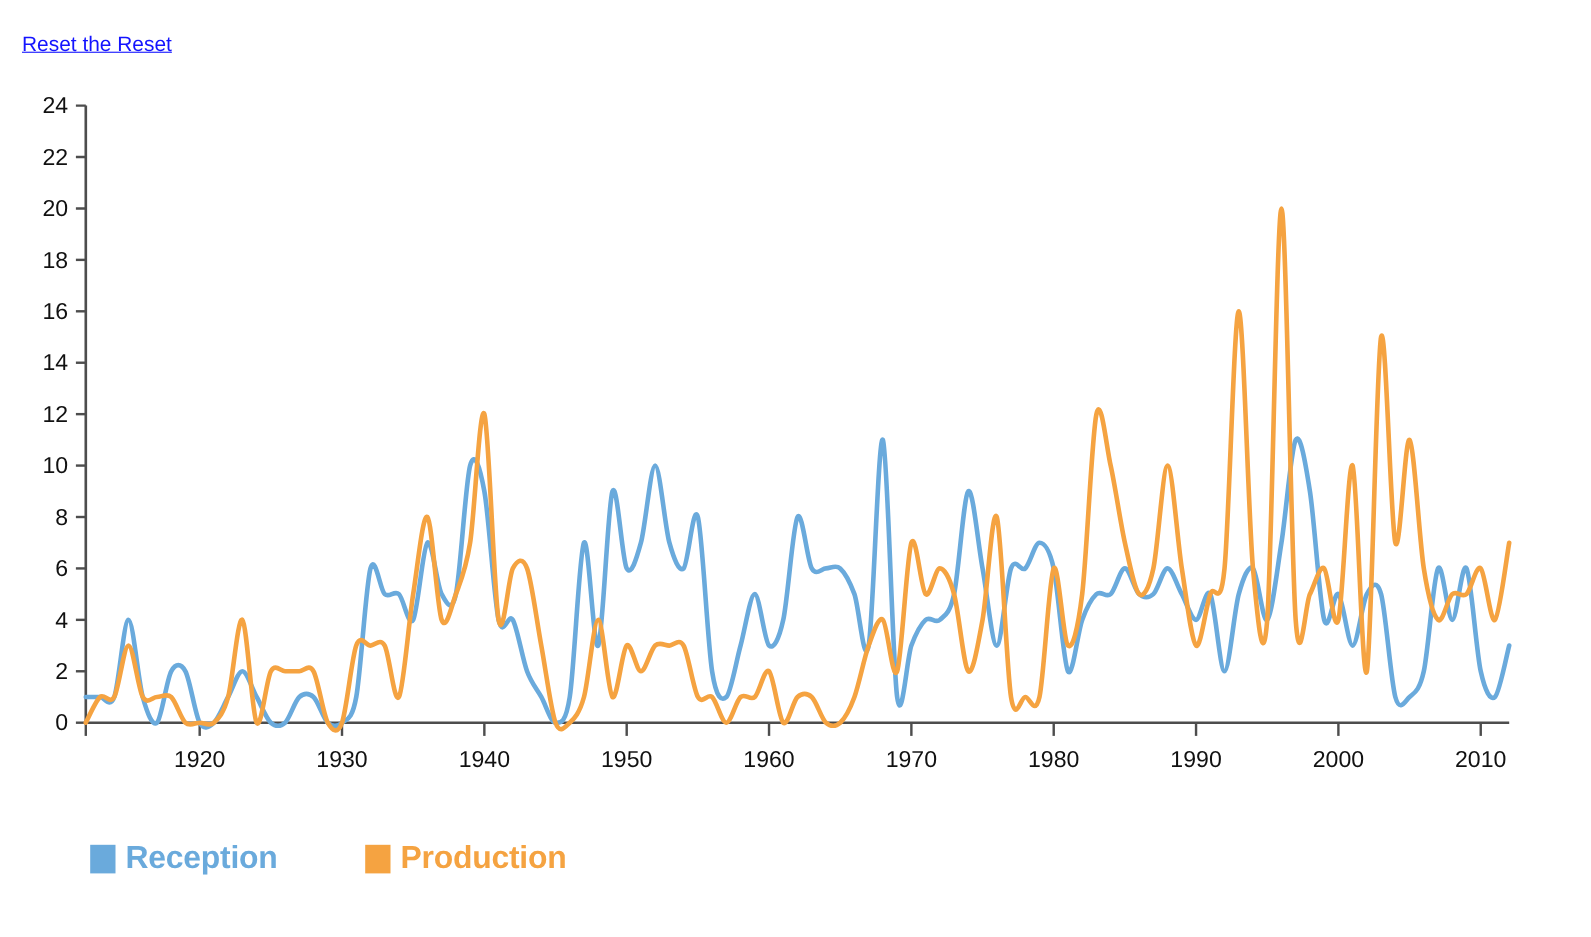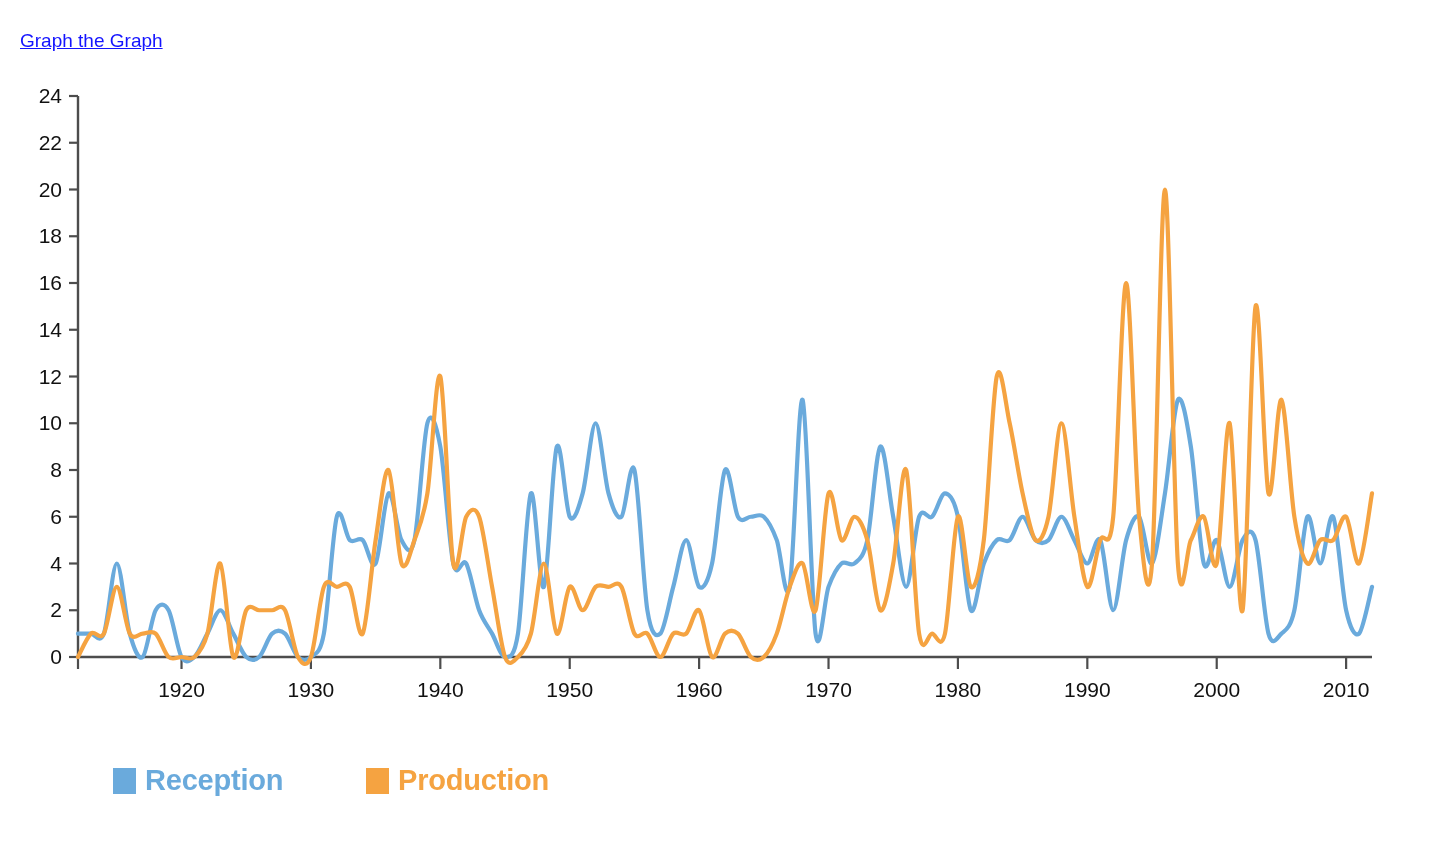--- a/index.html
+++ b/index.html
@@ -69,21 +69,21 @@
   .y-tick-text { font-size: 21px; text-anchor: end; }
   .x-tick-text { font-size: 21px; text-anchor: middle; }
   .axis-line { stroke: #4d4d4d; stroke-width: 2.4; fill: none; }
   .tick-mark { stroke: #4d4d4d; stroke-width: 2.2; }
   .series-path { fill: none; stroke-width: 4.2; stroke-linecap: round; stroke-linejoin: round; }
 </style>
 </head>
 <body>
 
 <div id="reset-link-wrap">
-  <a id="reset-link" href="#">Graph the Graph</a>
+  <a id="reset-link" href="#">Reset the Reset</a>
 </div>
 
 <div id="graph-area">
   <svg id="chart-svg" width="1446" height="640" viewBox="0 0 1446 640">
     <g id="y-axis-group">
         <line x1="78" y1="26" x2="78" y2="587" class="axis-line"></line>
         <line x1="69" y1="587" x2="78" y2="587" class="tick-mark"></line>
         <text x="62" y="594" class="tick-text y-tick-text">0</text>
         <line x1="69" y1="540.25" x2="78" y2="540.25" class="tick-mark"></line>
         <text x="62" y="547.25" class="tick-text y-tick-text">2</text>
@@ -135,21 +135,21 @@
         <text x="1346.12" y="627" class="tick-text x-tick-text">2010</text>
       </g>
     <g id="series-group">
         <path d="M78,563.625 C80.05,563.63 86.84,563.63 90.94,563.63 C95.04,563.63 99.78,574.73 103.88,563.63 C107.98,552.52 112.72,493.50 116.82,493.50 C120.92,493.50 125.66,548.82 129.76,563.63 C133.86,578.43 138.60,590.70 142.70,587.00 C146.80,583.30 151.54,547.65 155.64,540.25 C159.74,532.85 164.48,532.85 168.58,540.25 C172.68,547.65 177.42,579.60 181.52,587.00 C185.62,594.40 190.36,590.70 194.46,587.00 C198.56,583.30 203.30,571.03 207.40,563.63 C211.50,556.22 216.24,540.25 220.34,540.25 C224.44,540.25 229.18,556.22 233.28,563.63 C237.38,571.03 242.12,583.30 246.22,587.00 C250.32,590.70 255.06,590.70 259.16,587.00 C263.26,583.30 268.00,567.33 272.10,563.63 C276.20,559.92 280.94,559.92 285.04,563.63 C289.14,567.33 293.88,583.30 297.98,587.00 C302.08,590.70 306.82,590.70 310.92,587.00 C315.02,583.30 319.76,585.83 323.86,563.63 C327.96,541.42 332.70,461.55 336.80,446.75 C340.90,431.95 345.64,466.42 349.74,470.13 C353.84,473.83 358.58,466.42 362.68,470.13 C366.78,473.83 371.52,500.90 375.62,493.50 C379.72,486.10 384.46,427.08 388.56,423.38 C392.66,419.67 397.40,462.72 401.50,470.13 C405.60,477.53 410.34,488.63 414.44,470.13 C418.54,451.62 423.28,368.05 427.38,353.25 C431.48,338.45 436.22,354.42 440.32,376.63 C444.42,398.83 449.16,474.99 453.26,493.50 C457.36,512.01 462.10,486.10 466.20,493.50 C470.30,500.90 475.04,529.15 479.14,540.25 C483.24,551.35 487.98,556.22 492.08,563.63 C496.18,571.03 500.92,587.00 505.02,587.00 C509.12,587.00 513.86,589.53 517.96,563.63 C522.06,537.72 526.80,430.78 530.90,423.38 C535.00,415.97 539.74,524.28 543.84,516.88 C547.94,509.47 552.68,387.73 556.78,376.63 C560.88,365.52 565.62,439.35 569.72,446.75 C573.82,454.15 578.56,438.18 582.66,423.38 C586.76,408.57 591.50,353.25 595.60,353.25 C599.70,353.25 604.44,408.57 608.54,423.38 C612.64,438.18 617.38,450.45 621.48,446.75 C625.58,443.05 630.32,385.20 634.42,400.00 C638.52,414.80 643.26,514.34 647.36,540.25 C651.46,566.16 656.20,567.33 660.30,563.63 C664.40,559.92 669.14,531.68 673.24,516.88 C677.34,502.07 682.08,470.13 686.18,470.13 C690.28,470.13 695.02,513.17 699.12,516.88 C703.22,520.58 707.96,512.01 712.06,493.50 C716.16,474.99 720.90,407.40 725.00,400.00 C729.10,392.60 733.84,439.35 737.94,446.75 C742.04,454.15 746.78,446.75 750.88,446.75 C754.98,446.75 759.72,443.05 763.82,446.75 C767.92,450.45 772.66,459.02 776.76,470.13 C780.86,481.23 785.60,539.08 789.70,516.88 C793.80,494.67 798.54,322.47 802.64,329.88 C806.74,337.28 811.48,534.02 815.58,563.63 C819.68,593.23 824.42,527.98 828.52,516.88 C832.62,505.77 837.36,497.20 841.46,493.50 C845.56,489.80 850.30,497.20 854.40,493.50 C858.50,489.80 863.24,488.63 867.34,470.13 C871.44,451.62 876.18,380.33 880.28,376.63 C884.38,372.92 889.12,424.54 893.22,446.75 C897.32,468.96 902.06,516.88 906.16,516.88 C910.26,516.88 915.00,457.85 919.10,446.75 C923.20,435.65 927.94,450.45 932.04,446.75 C936.14,443.05 940.88,423.38 944.98,423.38 C949.08,423.38 953.82,428.24 957.92,446.75 C962.02,465.26 966.76,532.85 970.86,540.25 C974.96,547.65 979.70,504.60 983.80,493.50 C987.90,482.40 992.64,473.83 996.74,470.13 C1000.84,466.42 1005.58,473.83 1009.68,470.13 C1013.78,466.42 1018.52,446.75 1022.62,446.75 C1026.72,446.75 1031.46,466.42 1035.56,470.13 C1039.66,473.83 1044.40,473.83 1048.50,470.13 C1052.60,466.42 1057.34,446.75 1061.44,446.75 C1065.54,446.75 1070.28,462.72 1074.38,470.13 C1078.48,477.53 1083.22,493.50 1087.32,493.50 C1091.42,493.50 1096.16,462.72 1100.26,470.13 C1104.36,477.53 1109.10,540.25 1113.20,540.25 C1117.30,540.25 1122.04,484.93 1126.14,470.13 C1130.24,455.32 1134.98,443.05 1139.08,446.75 C1143.18,450.45 1147.92,497.20 1152.02,493.50 C1156.12,489.80 1160.86,449.28 1164.96,423.38 C1169.06,397.47 1173.80,337.28 1177.90,329.88 C1182.00,322.47 1186.74,350.72 1190.84,376.63 C1194.94,402.53 1199.68,478.70 1203.78,493.50 C1207.88,508.30 1212.62,466.42 1216.72,470.13 C1220.82,473.83 1225.56,516.88 1229.66,516.88 C1233.76,516.88 1238.50,477.53 1242.60,470.13 C1246.70,462.72 1251.44,455.32 1255.54,470.13 C1259.64,484.93 1264.38,548.82 1268.48,563.63 C1272.58,578.43 1277.32,567.33 1281.42,563.63 C1285.52,559.92 1290.26,558.76 1294.36,540.25 C1298.46,521.74 1303.20,454.15 1307.30,446.75 C1311.40,439.35 1316.14,493.50 1320.24,493.50 C1324.34,493.50 1329.08,439.35 1333.18,446.75 C1337.28,454.15 1342.02,521.74 1346.12,540.25 C1350.22,558.76 1354.96,567.33 1359.06,563.63 C1363.16,559.92 1369.95,524.28 1372.00,516.88" stroke="#6aaadc" class="series-path"></path>
         <path d="M78,587 C80.05,583.30 86.84,567.33 90.94,563.63 C95.04,559.92 99.78,571.03 103.88,563.63 C107.98,556.22 112.72,516.88 116.82,516.88 C120.92,516.88 125.66,556.22 129.76,563.63 C133.86,571.03 138.60,563.63 142.70,563.63 C146.80,563.63 151.54,559.92 155.64,563.63 C159.74,567.33 164.48,583.30 168.58,587.00 C172.68,590.70 177.42,587.00 181.52,587.00 C185.62,587.00 190.36,590.70 194.46,587.00 C198.56,583.30 203.30,578.43 207.40,563.63 C211.50,548.82 216.24,489.80 220.34,493.50 C224.44,497.20 229.18,579.60 233.28,587.00 C237.38,594.40 242.12,547.65 246.22,540.25 C250.32,532.85 255.06,540.25 259.16,540.25 C263.26,540.25 268.00,540.25 272.10,540.25 C276.20,540.25 280.94,532.85 285.04,540.25 C289.14,547.65 293.88,579.60 297.98,587.00 C302.08,594.40 306.82,598.10 310.92,587.00 C315.02,575.90 319.76,527.98 323.86,516.88 C327.96,505.77 332.70,516.88 336.80,516.88 C340.90,516.88 345.64,509.47 349.74,516.88 C353.84,524.28 358.58,571.03 362.68,563.63 C366.78,556.22 371.52,496.03 375.62,470.13 C379.72,444.22 384.46,396.30 388.56,400.00 C392.66,403.70 397.40,482.40 401.50,493.50 C405.60,504.60 410.34,481.23 414.44,470.13 C418.54,459.02 423.28,449.28 427.38,423.38 C431.48,397.47 436.22,295.40 440.32,306.50 C444.42,317.60 449.16,471.29 453.26,493.50 C457.36,515.71 462.10,454.15 466.20,446.75 C470.30,439.35 475.04,435.65 479.14,446.75 C483.24,457.85 487.98,494.67 492.08,516.88 C496.18,539.08 500.92,575.90 505.02,587.00 C509.12,598.10 513.86,590.70 517.96,587.00 C522.06,583.30 526.80,578.43 530.90,563.63 C535.00,548.82 539.74,493.50 543.84,493.50 C547.94,493.50 552.68,559.92 556.78,563.63 C560.88,567.33 565.62,520.58 569.72,516.88 C573.82,513.17 578.56,540.25 582.66,540.25 C586.76,540.25 591.50,520.58 595.60,516.88 C599.70,513.17 604.44,516.88 608.54,516.88 C612.64,516.88 617.38,509.47 621.48,516.88 C625.58,524.28 630.32,556.22 634.42,563.63 C638.52,571.03 643.26,559.92 647.36,563.63 C651.46,567.33 656.20,587.00 660.30,587.00 C664.40,587.00 669.14,567.33 673.24,563.63 C677.34,559.92 682.08,567.33 686.18,563.63 C690.28,559.92 695.02,536.55 699.12,540.25 C703.22,543.95 707.96,583.30 712.06,587.00 C716.16,590.70 720.90,567.33 725.00,563.63 C729.10,559.92 733.84,559.92 737.94,563.63 C742.04,567.33 746.78,583.30 750.88,587.00 C754.98,590.70 759.72,590.70 763.82,587.00 C767.92,583.30 772.66,574.73 776.76,563.63 C780.86,552.52 785.60,527.98 789.70,516.88 C793.80,505.77 798.54,489.80 802.64,493.50 C806.74,497.20 811.48,551.35 815.58,540.25 C819.68,529.15 824.42,434.48 828.52,423.38 C832.62,412.27 837.36,466.42 841.46,470.13 C845.56,473.83 850.30,446.75 854.40,446.75 C858.50,446.75 863.24,455.32 867.34,470.13 C871.44,484.93 876.18,536.55 880.28,540.25 C884.38,543.95 889.12,515.71 893.22,493.50 C897.32,471.29 902.06,388.90 906.16,400.00 C910.26,411.10 915.00,537.72 919.10,563.63 C923.20,589.53 927.94,563.63 932.04,563.63 C936.14,563.63 940.88,582.13 944.98,563.63 C949.08,545.12 953.82,454.15 957.92,446.75 C962.02,439.35 966.76,513.17 970.86,516.88 C974.96,520.58 979.70,503.43 983.80,470.13 C987.90,436.82 992.64,325.01 996.74,306.50 C1000.84,287.99 1005.58,334.74 1009.68,353.25 C1013.78,371.76 1018.52,404.87 1022.62,423.38 C1026.72,441.88 1031.46,466.42 1035.56,470.13 C1039.66,473.83 1044.40,465.26 1048.50,446.75 C1052.60,428.24 1057.34,353.25 1061.44,353.25 C1065.54,353.25 1070.28,420.84 1074.38,446.75 C1078.48,472.66 1083.22,513.17 1087.32,516.88 C1091.42,520.58 1096.16,481.23 1100.26,470.13 C1104.36,459.02 1109.10,487.46 1113.20,446.75 C1117.30,406.04 1122.04,213.00 1126.14,213.00 C1130.24,213.00 1134.98,402.34 1139.08,446.75 C1143.18,491.16 1147.92,545.31 1152.02,493.50 C1156.12,441.69 1160.86,119.50 1164.96,119.50 C1169.06,119.50 1173.80,437.98 1177.90,493.50 C1182.00,549.02 1186.74,477.53 1190.84,470.13 C1194.94,462.72 1199.68,443.05 1203.78,446.75 C1207.88,450.45 1212.62,508.30 1216.72,493.50 C1220.82,478.70 1225.56,345.85 1229.66,353.25 C1233.76,360.65 1238.50,558.76 1242.60,540.25 C1246.70,521.74 1251.44,254.88 1255.54,236.38 C1259.64,217.87 1264.38,408.57 1268.48,423.38 C1272.58,438.18 1277.32,326.17 1281.42,329.88 C1285.52,333.58 1290.26,420.84 1294.36,446.75 C1298.46,472.66 1303.20,489.80 1307.30,493.50 C1311.40,497.20 1316.14,473.83 1320.24,470.13 C1324.34,466.42 1329.08,473.83 1333.18,470.13 C1337.28,466.42 1342.02,443.05 1346.12,446.75 C1350.22,450.45 1354.96,497.20 1359.06,493.50 C1363.16,489.80 1369.95,434.48 1372.00,423.38" stroke="#f5a341" class="series-path"></path>
       </g>
   </svg>
 </div>
 
 <div id="legend">
-    <div class="legend-entry" style="left: 82px; top: 12px; margin-left: 31px;">
+    <div class="legend-entry" style="left: 82px; top: 12px;">
       <span class="legend-swatch" style="background: rgb(106, 170, 220);"></span>
       <span class="legend-label" style="color: rgb(106, 170, 220);">Reception</span>
     </div>
-    <div class="legend-entry" style="left: 366px; top: 12px;">
+    <div class="legend-entry" style="left: 332px; top: 12px;">
       <span class="legend-swatch" style="background: rgb(245, 163, 65);"></span>
       <span class="legend-label" style="color: rgb(245, 163, 65);">Production</span>
     </div>
   </div>
 
 </body></html>

